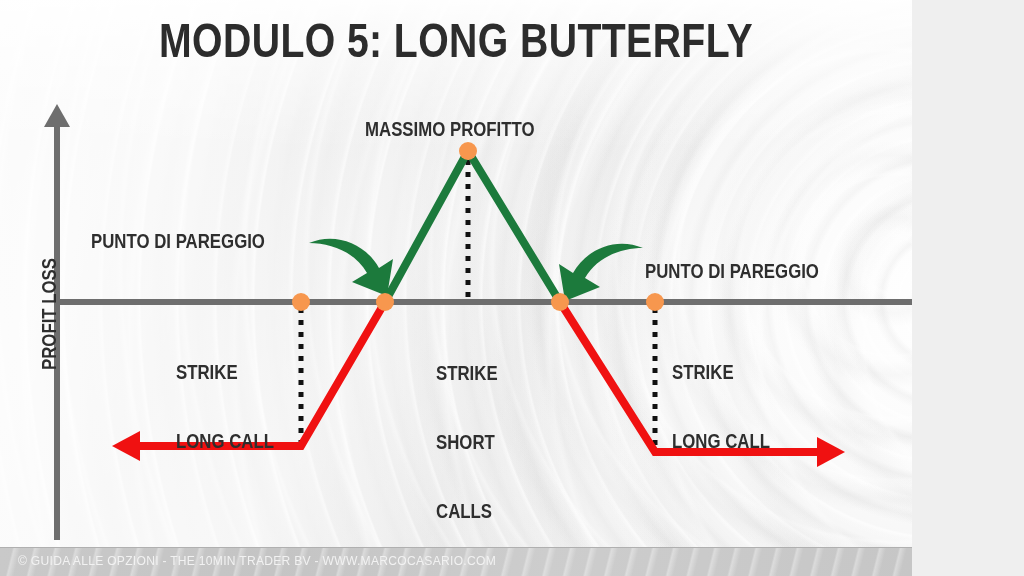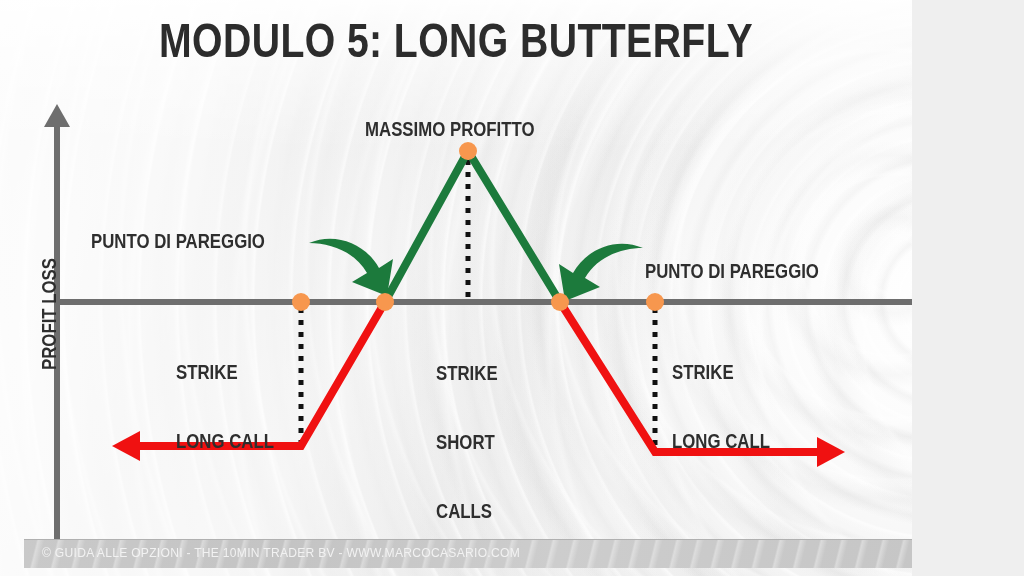--- a/index.html
+++ b/index.html
@@ -93,24 +93,23 @@
   .l-strike-short{left:436px;top:316px;font-size:20px;line-height:23px;}
   .l-strike-r{left:672px;top:315px;font-size:20px;line-height:23px;}
   .l-prezzo{left:921px;top:330px;font-size:20px;}
   .l-profit{
     left:38px;top:370px;font-size:20px;
     transform:rotate(-90deg) scaleX(0.84);
   }
 
   
   .footer{
-    position:absolute;left:0;right:0;bottom:8px;height:28px;
+    position:absolute;left:0;right:0;bottom:0;height:28px;
     background:linear-gradient(90deg,#c9c9c9 0%,#c4c4c4 30%,#cdcdcd 60%,#c6c6c6 100%);
     border-top:1px solid #b0b0b0;
-    margin-left:24px;
   }
   .footer-inner{
     position:absolute;left:0;right:0;top:0;bottom:0;
     background:repeating-linear-gradient(104deg, rgba(255,255,255,0) 0px, rgba(255,255,255,0) 12px, rgba(255,255,255,0.35) 14px, rgba(255,255,255,0) 20px);
   }
   .footer-text{
     position:absolute;left:18px;top:5px;
     font-family:"Liberation Sans",sans-serif;
     font-size:13px;font-weight:normal;color:#f2f2f2;
     letter-spacing:0.3px;white-space:nowrap;

